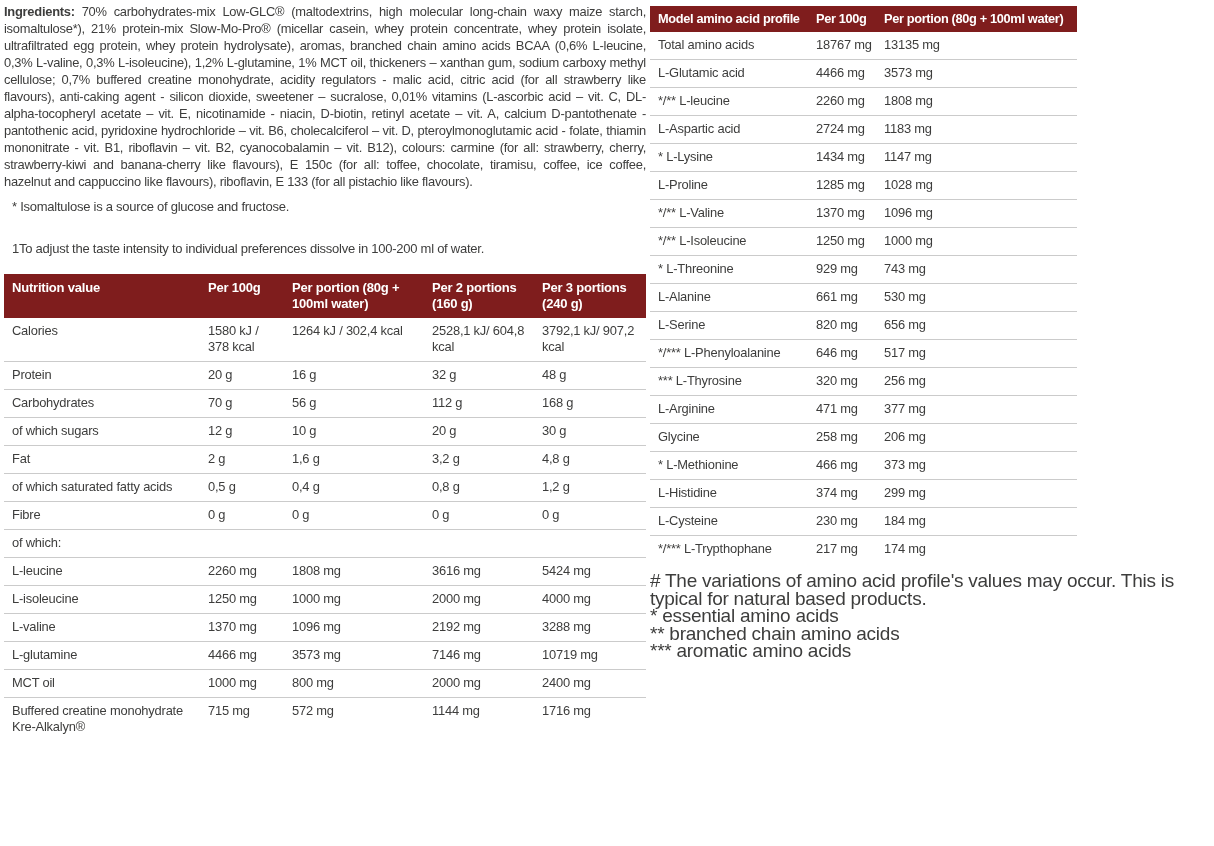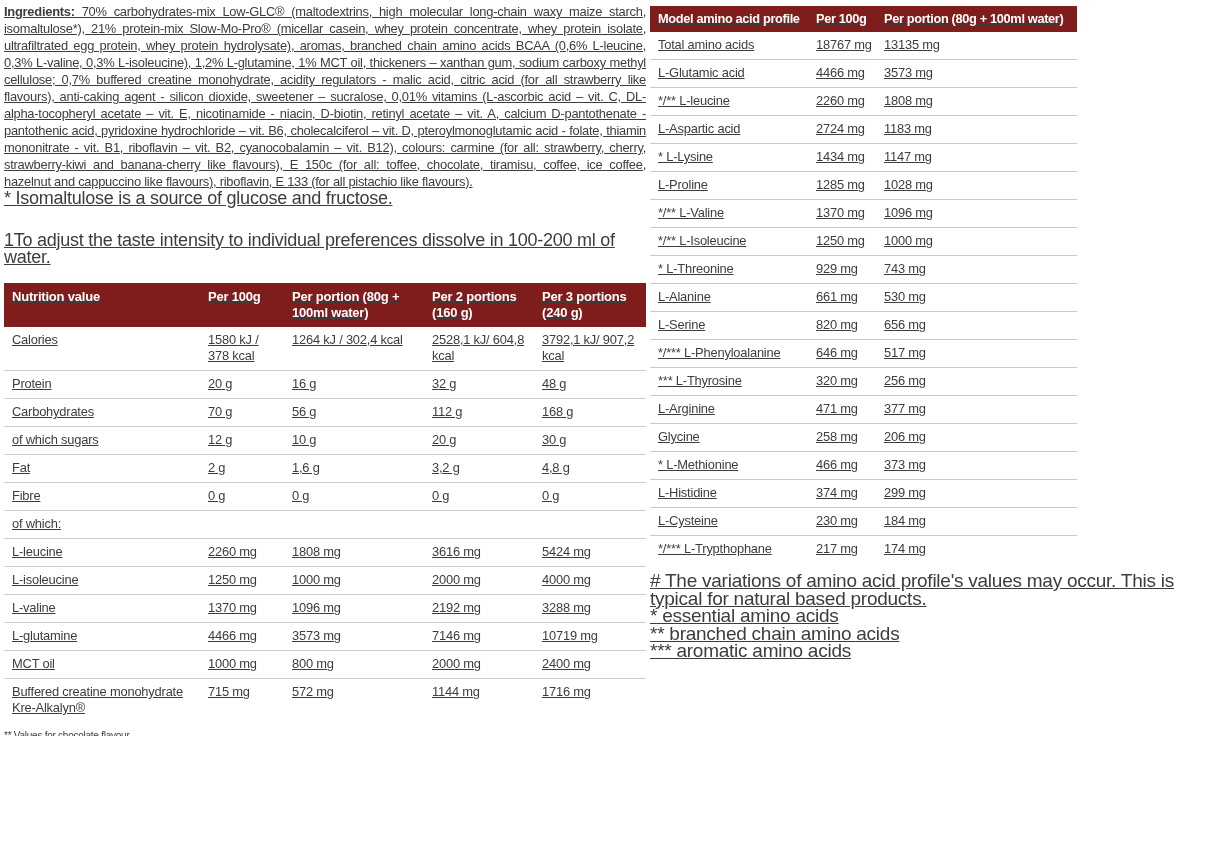--- a/index.html
+++ b/index.html
@@ -3,33 +3,33 @@
 <meta charset="utf-8">
 <style>
   * { box-sizing: border-box; }
   html, body { margin: 0; padding: 0; background: #ffffff; }
   body {
     width: 1214px; height: 846px;
     font-family: "Liberation Sans", sans-serif;
     color: #3d3d3c;
     overflow: hidden;
   }
-  .page { display: flex; width: 1214px; height: 736px; overflow: hidden; text-decoration: underline; }
+  .page { display: flex; width: 1214px; height: 736px; overflow: hidden; }
   .left-col  { width: 646px; padding: 3px 0 0 4px; }
   .right-col { width: 568px; padding: 6px 0 0 4px; }
 
   .ingredients {
     margin: 0; width: 642px;
     font-size: 12.9px; line-height: 17px; letter-spacing: -0.25px;
     text-align: justify;
   }
   .ingredients b { font-weight: 700; }
   .plain-note {
-    margin: 0; width: 642px;
-    font-size: 18px; line-height: 17px; letter-spacing: -0.25px;
+    margin: 8px; width: 642px;
+    font-size: 13px; line-height: 17px; letter-spacing: -0.25px;
   }
   .dissolve-note { margin-top: 25px; }
 
   table { border-collapse: collapse; table-layout: fixed; }
   .ntable { width: 642px; margin-top: 17px; }
   .atable { width: 427px; }
 
   th {
     background: #7f1d1d; color: #ffffff;
     font-weight: 700; text-align: left; vertical-align: top;
@@ -112,20 +112,27 @@
             <td>30 g</td>
           </tr>
           <tr>
             <td>Fat</td>
             <td>2 g</td>
             <td>1,6 g</td>
             <td>3,2 g</td>
             <td>4,8 g</td>
           </tr>
           <tr>
+            <td>of which saturated fatty acids</td>
+            <td>0,5 g</td>
+            <td>0,4 g</td>
+            <td>0,8 g</td>
+            <td>1,2 g</td>
+          </tr>
+          <tr>
             <td>Fibre</td>
             <td>0 g</td>
             <td>0 g</td>
             <td>0 g</td>
             <td>0 g</td>
           </tr>
           <tr>
             <td>of which:</td>
             <td></td>
             <td></td>

